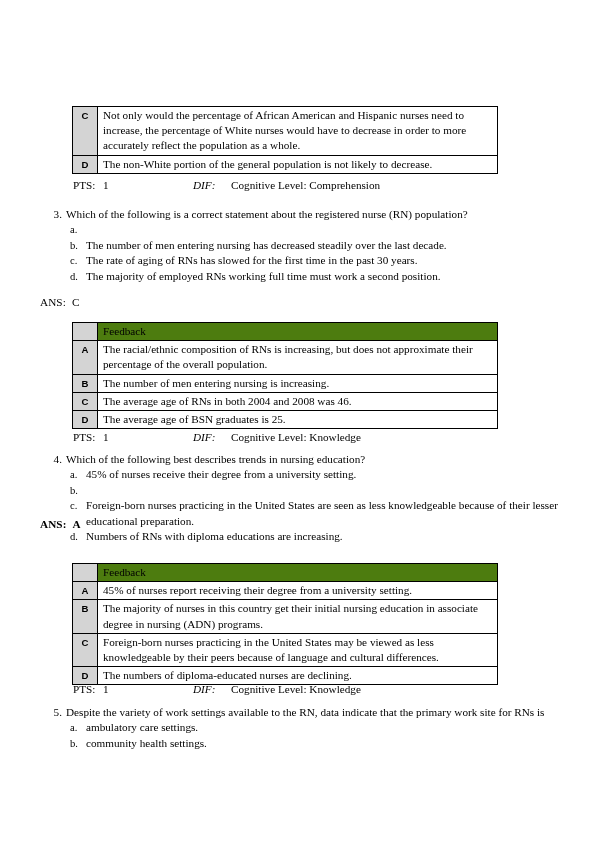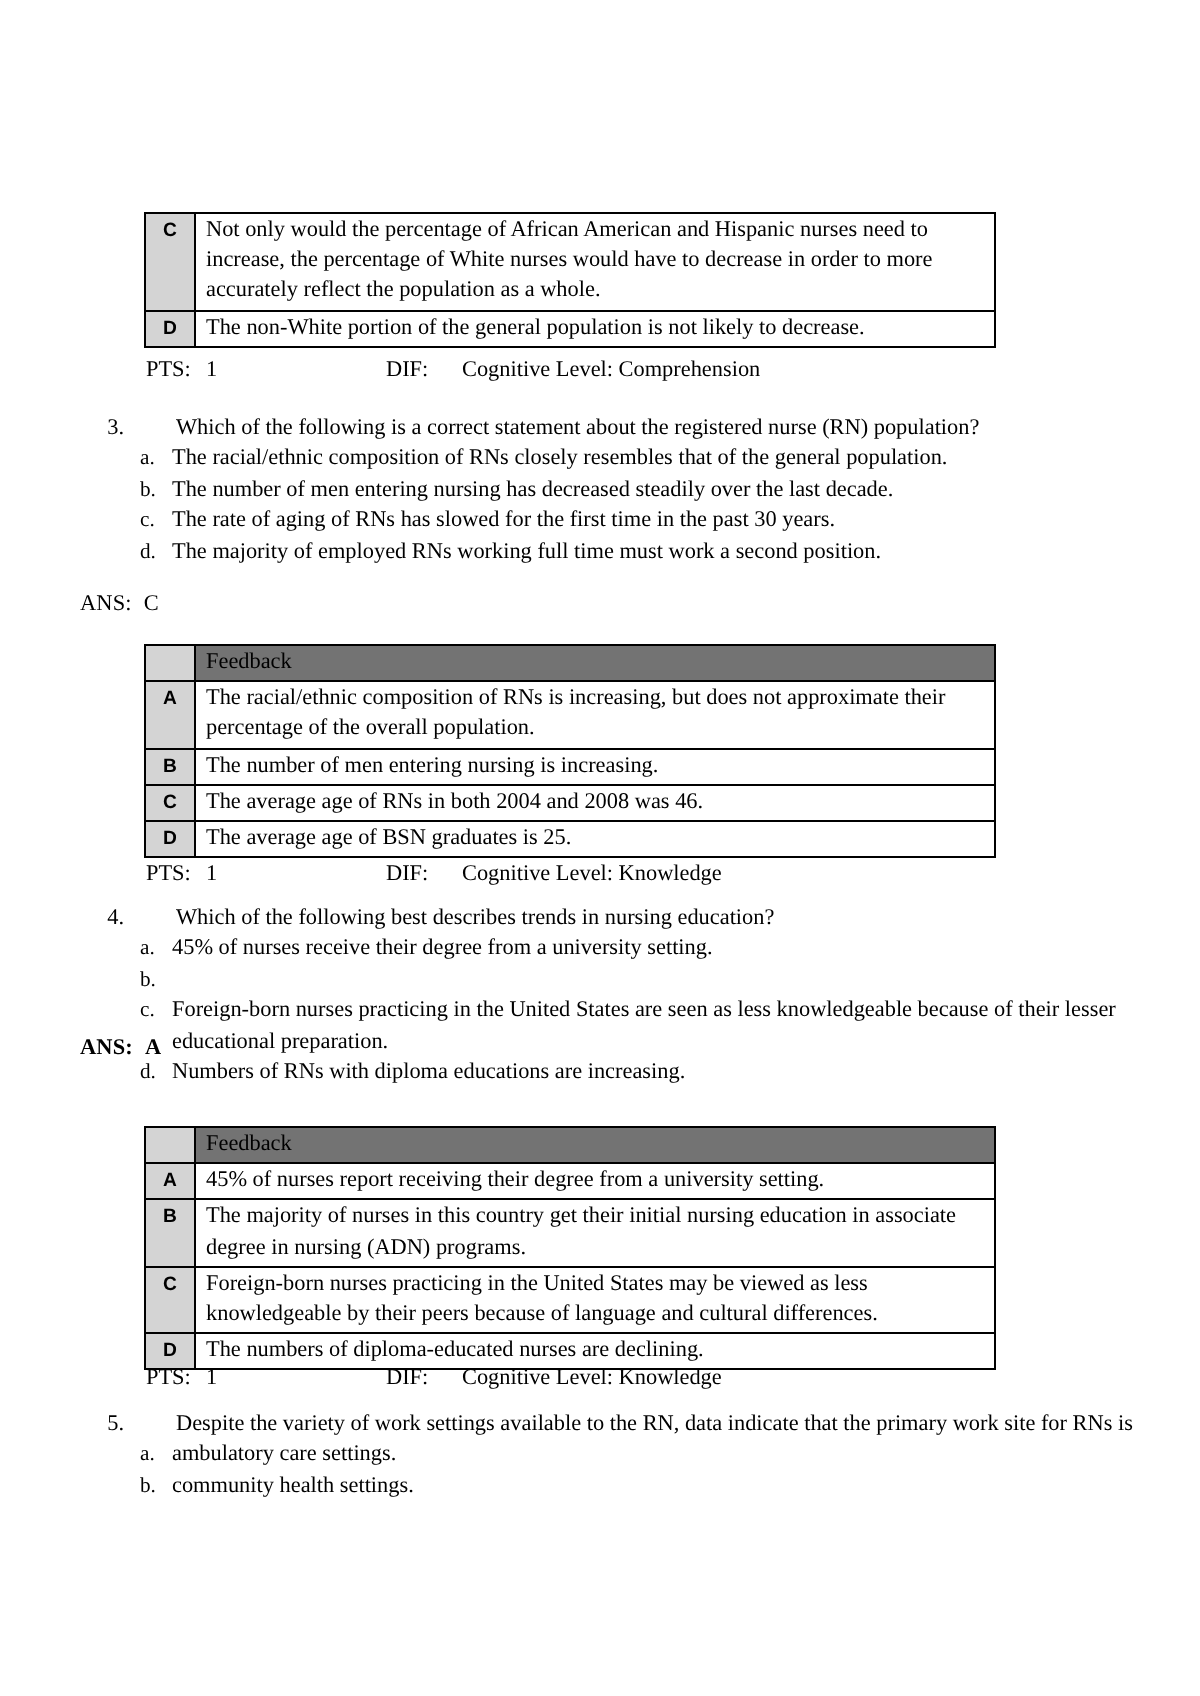--- a/index.html
+++ b/index.html
@@ -30,21 +30,21 @@
     align-items: flex-start;
   }
   .q-num {
     width: 22px;
     flex: 0 0 22px;
     text-align: right;
     font-size: 11.2px;
     line-height: 15.4px;
   }
   .q-text {
-    margin-left: 26px;
+    margin-left: 4px;
     font-size: 11.2px;
     line-height: 15.4px;
   }
 
   .opt-row {
     display: flex;
     align-items: flex-start;
     margin-left: 30px;
   }
   .opt-letter {
@@ -68,21 +68,21 @@
   .ans-line .val { margin-left: 6px; }
 
   .pts-line {
     font-size: 11.2px;
     line-height: 15.4px;
     margin-left: 33px;
     display: flex;
   }
   .pts-lab { width: 30px; flex: 0 0 30px; }
   .pts-val { width: 90px; flex: 0 0 90px; }
-  .dif-lab { width: 38px; flex: 0 0 38px; }
+  .dif-lab { width: 38px; flex: 0 0 38px; font-style: italic; }
   .dif-val { }
 
   
   .fb-table {
     position: absolute;
     border-collapse: collapse;
     table-layout: fixed;
     width: 426px;
     border: 1px solid #000000;
     background: #ffffff;
@@ -98,21 +98,21 @@
     width: 24px;
     background: #d4d4d4;
     font-weight: bold;
     font-size: 9.6px;
     font-family: "Liberation Sans", sans-serif;
     text-align: center;
     padding: 2px 0 1px 0;
     line-height: 14px;
   }
   .fb-table tr.hdr td {
-    background: #737373;
+    background: #4d7c0f;
   }
   .fb-table tr.hdr td.lbl {
     background: #d4d4d4;
   }
 </style>
 </head>
 <body>
 
 <div class="page">
 
@@ -138,21 +138,20 @@
     </div>
   </div>
 
   <div class="qblock" style="left:40px; top:207px; width:525px;">
     <div class="q-row">
       <span class="q-num">3.</span>
       <span class="q-text">Which of the following is a correct statement about the registered nurse (RN) population?</span>
     </div>
     <div class="opt-row">
       <span class="opt-letter">a.</span>
-      <span class="opt-text">The racial/ethnic composition of RNs closely resembles that of the general population.</span>
     </div>
     <div class="opt-row">
       <span class="opt-letter">b.</span>
       <span class="opt-text">The number of men entering nursing has decreased steadily over the last decade.</span>
     </div>
     <div class="opt-row">
       <span class="opt-letter">c.</span>
       <span class="opt-text">The rate of aging of RNs has slowed for the first time in the past 30 years.</span>
     </div>
     <div class="opt-row">

